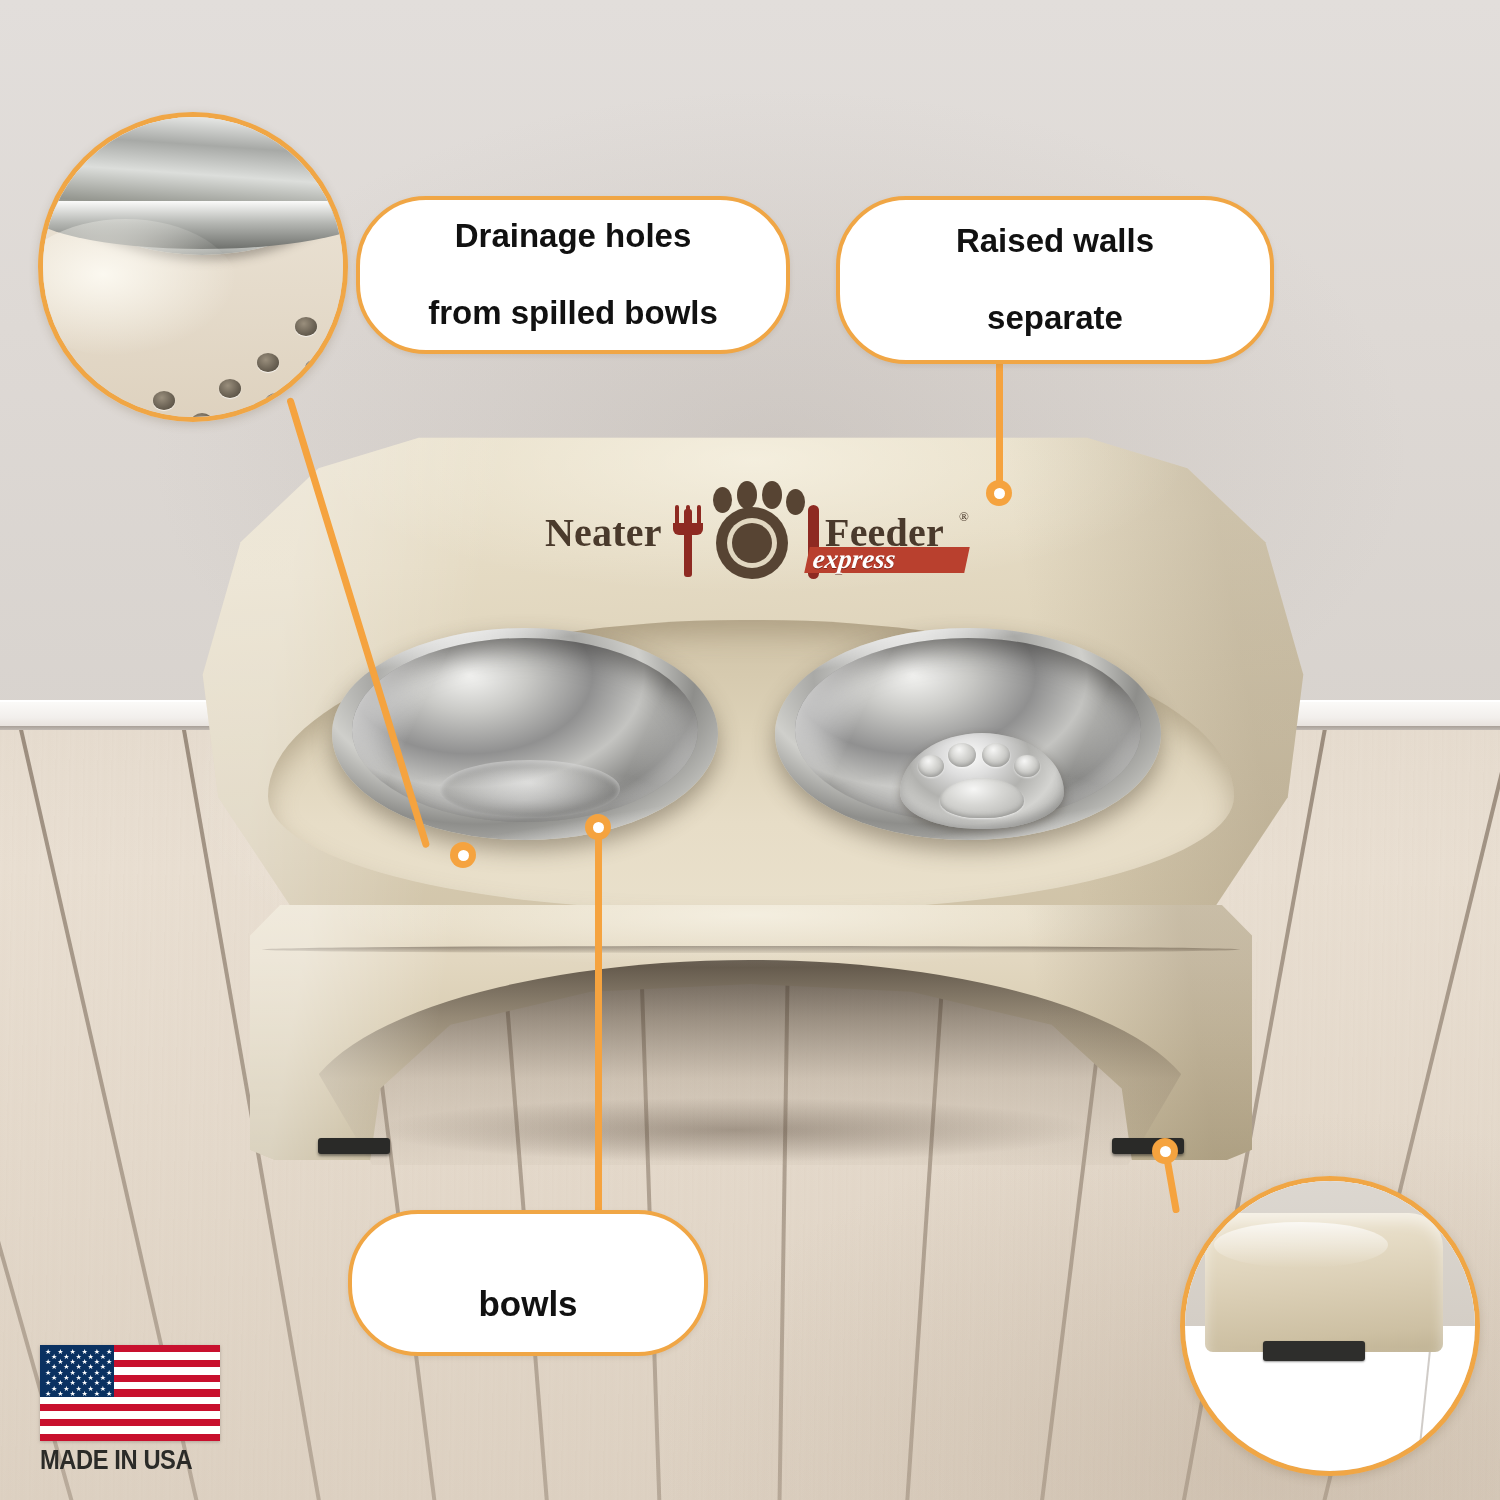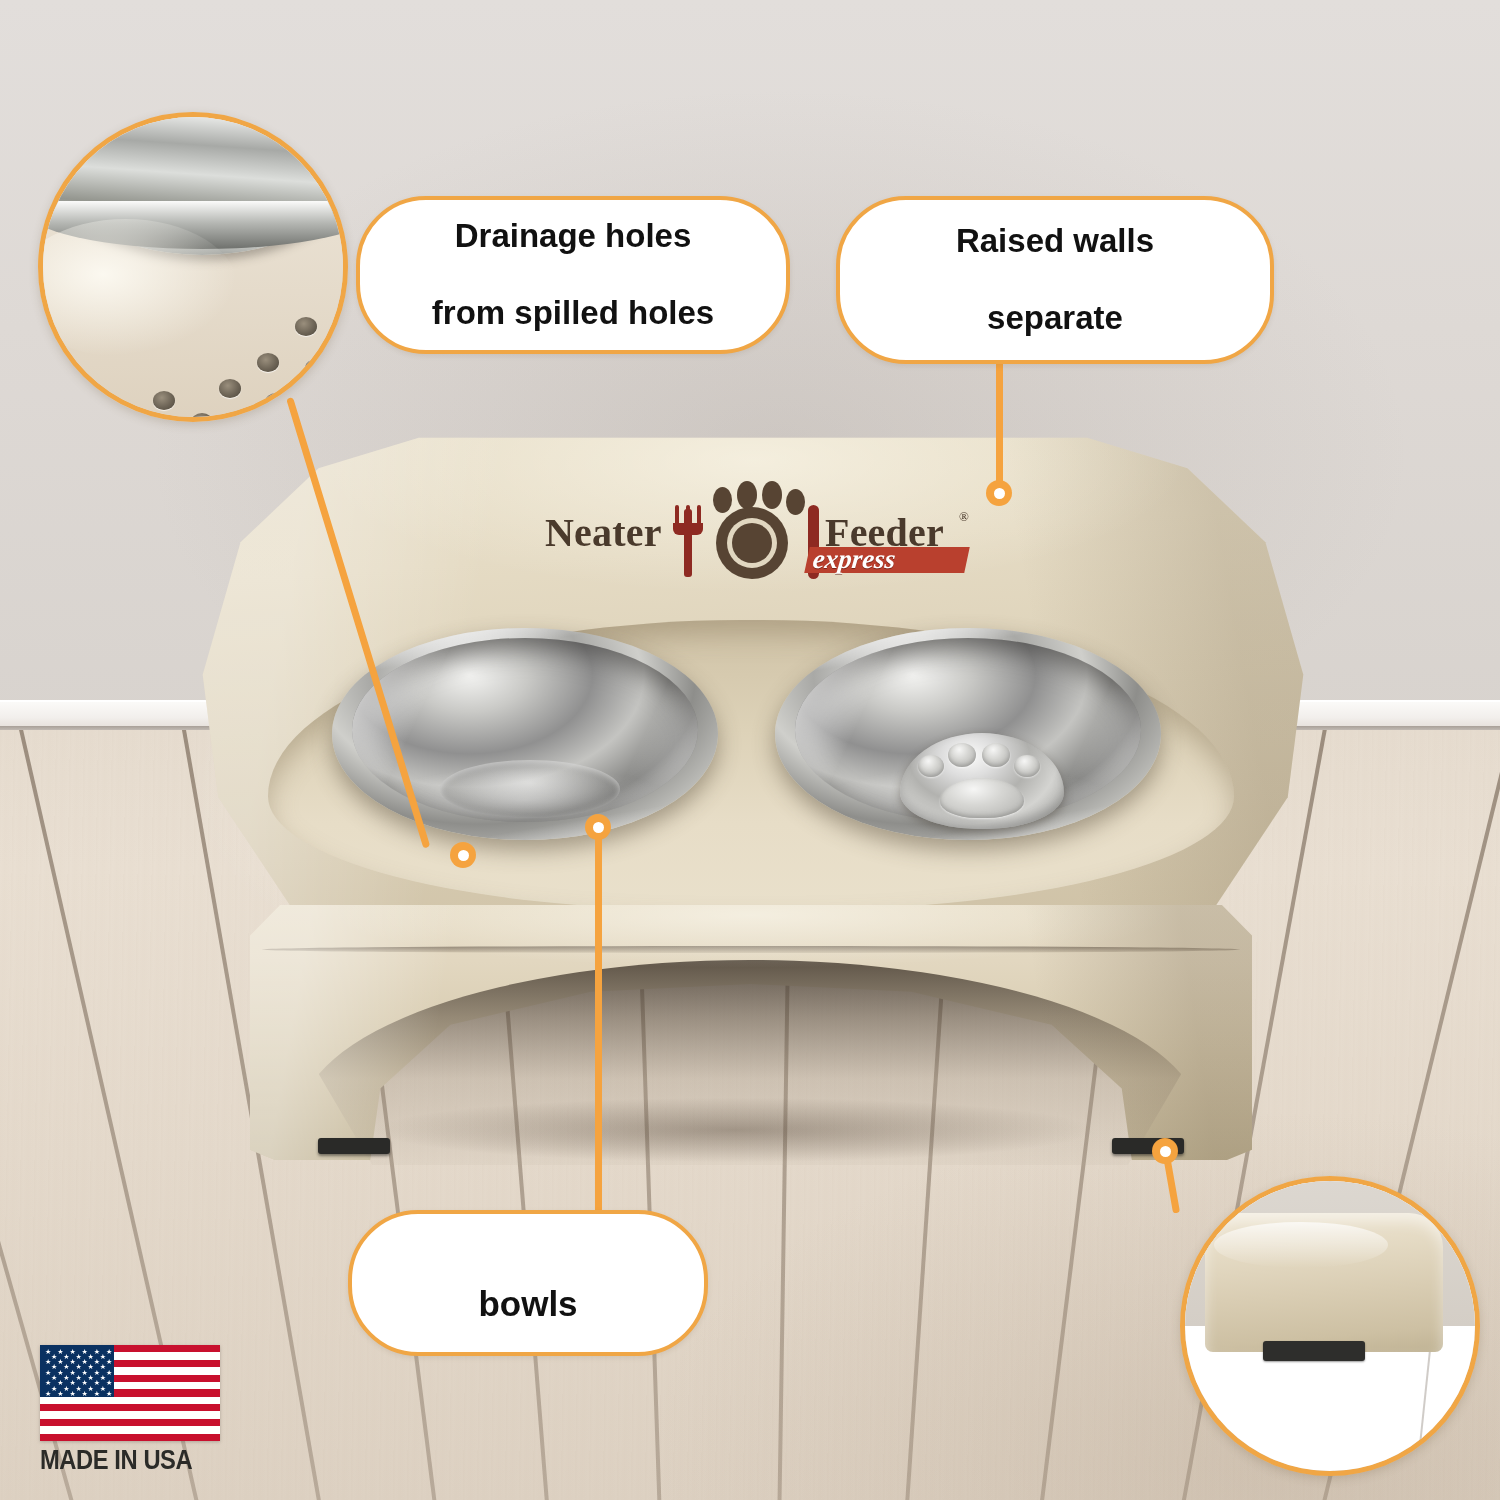--- a/index.html
+++ b/index.html
@@ -453,21 +453,21 @@
     <div class="rf-floorline" style="left:82%;"></div>
     <div class="rf-leg"></div>
     <div class="rf-leg-gloss"></div>
     <div class="rf-pad"></div>
   </div>
 
   <div class="callout" style="left:356px; top:196px; width:434px; height:158px; font-size:33px;">
     <span>
       <span>Drainage holes</span><br>
       <br>
-      <span>from spilled holes</span>
+      <span>from spilled bowls</span>
     </span>
   </div>
 
   <div class="callout" style="left:836px; top:196px; width:438px; height:168px; font-size:33px;">
     <span>
       <span>Raised walls</span><br>
       <br>
       <span>separate</span>
     </span>
   </div>

